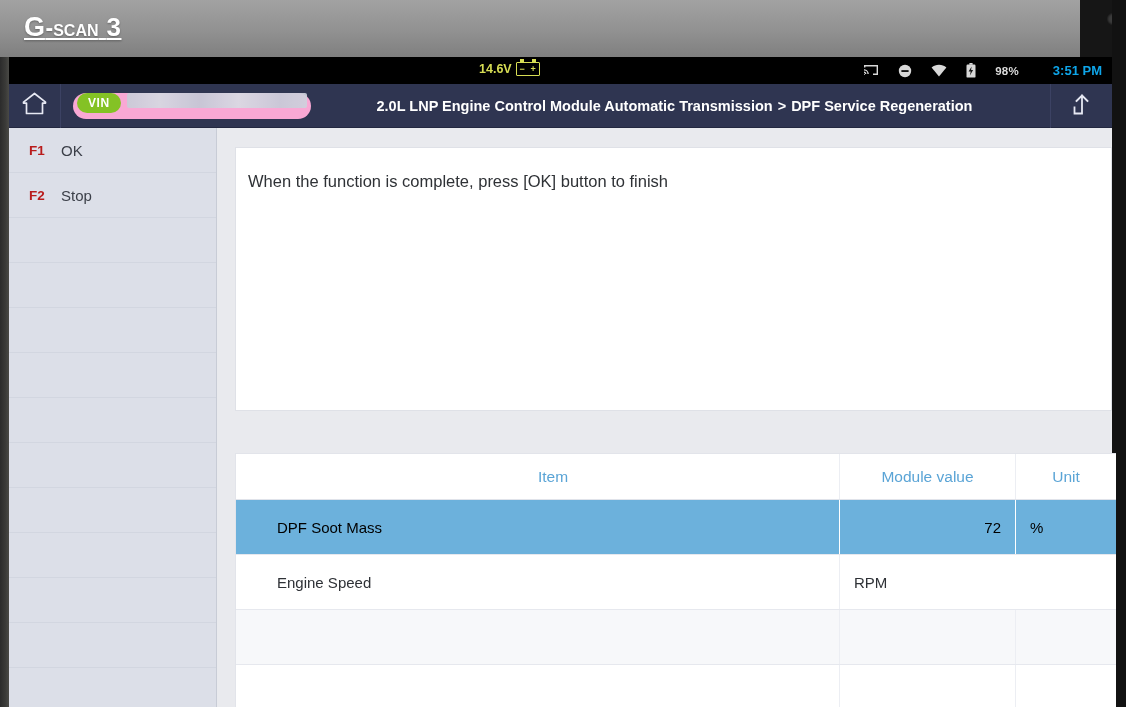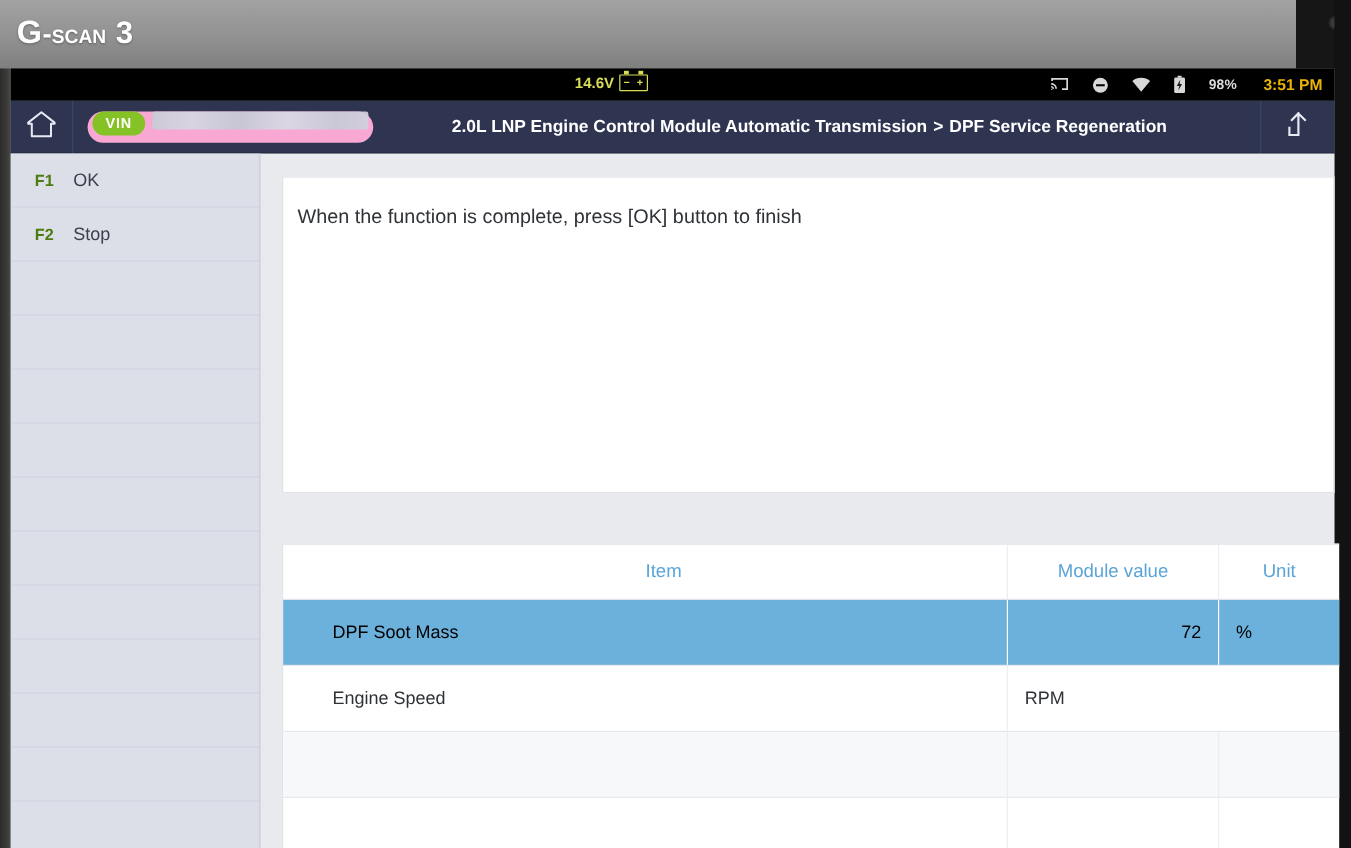--- a/index.html
+++ b/index.html
@@ -17,28 +17,29 @@
     background: linear-gradient(180deg,#9a9a9a 0%,#8e8e8e 40%,#8a8a8a 100%);
     overflow: hidden;
   }
   
   #brandbar {
     position: absolute; left: 0; top: 0;
     width: 1126px; height: 57px;
     background: linear-gradient(180deg,#a2a2a2 0%,#919191 55%,#7f7f7f 100%);
   }
   #logo {
-    position: absolute; left: 14px; top: 12px;
+    position: absolute; left: 24px; top: 12px;
     color: #ffffff;
     font-size: 27px;
     font-weight: bold;
     letter-spacing: .5px;
     text-shadow: 0 1px 2px rgba(0,0,0,.32);
     white-space: nowrap;
     user-select: none;
+    text-decoration: underline;
   }
   #logo .sc { font-size: 23px; font-variant: small-caps; letter-spacing: 0px; }
   #logo .num { font-size: 26px; }
 
   
   #bezel-right {
     position: absolute; right: 0; top: 0;
     width: 14px; height: 707px;
     background: #121212;
   }
@@ -93,21 +94,21 @@
     display:flex; align-items:center; justify-content:space-around;
     font-size:9px; line-height:1; color:#d7dd54; font-weight:bold;
   }
   #sysicons {
     position: absolute; right: 10px; top: 0;
     height: 27px;
     display: flex; align-items: center; gap: 19px;
   }
   #sysicons svg { display:block; }
   #battpct { font-size: 11.5px; color:#dcdcdc; font-weight:bold; letter-spacing:.2px; }
-  #clock { font-size: 13px; color:#eab308; font-weight:bold; margin-left:3px; }
+  #clock { font-size: 13px; color:#0ea5e9; font-weight:bold; margin-left:15px; }
 
   
   #titlebar {
     position: absolute; left: 9px; top: 84px;
     width: 1103px; height: 44px;
     background: #2f3551;
     border-bottom: 1px solid #232840;
     display: flex; align-items: center;
   }
   #home-btn {
@@ -174,21 +175,21 @@
   }
   .fkey-row {
     height: 45px;
     display: flex; align-items: center;
     padding-left: 20px;
     border-bottom: 1px solid #d2d6e0;
     cursor: pointer;
   }
   .fkey-row.empty { cursor: default; }
   .fkey-tag {
-    color: #4d7c0f;
+    color: #b91c1c;
     font-size: 13.5px;
     font-weight: bold;
     width: 24px;
   }
   .fkey-label {
     color: #3b3f48;
     font-size: 15px;
     margin-left: 8px;
   }
 

